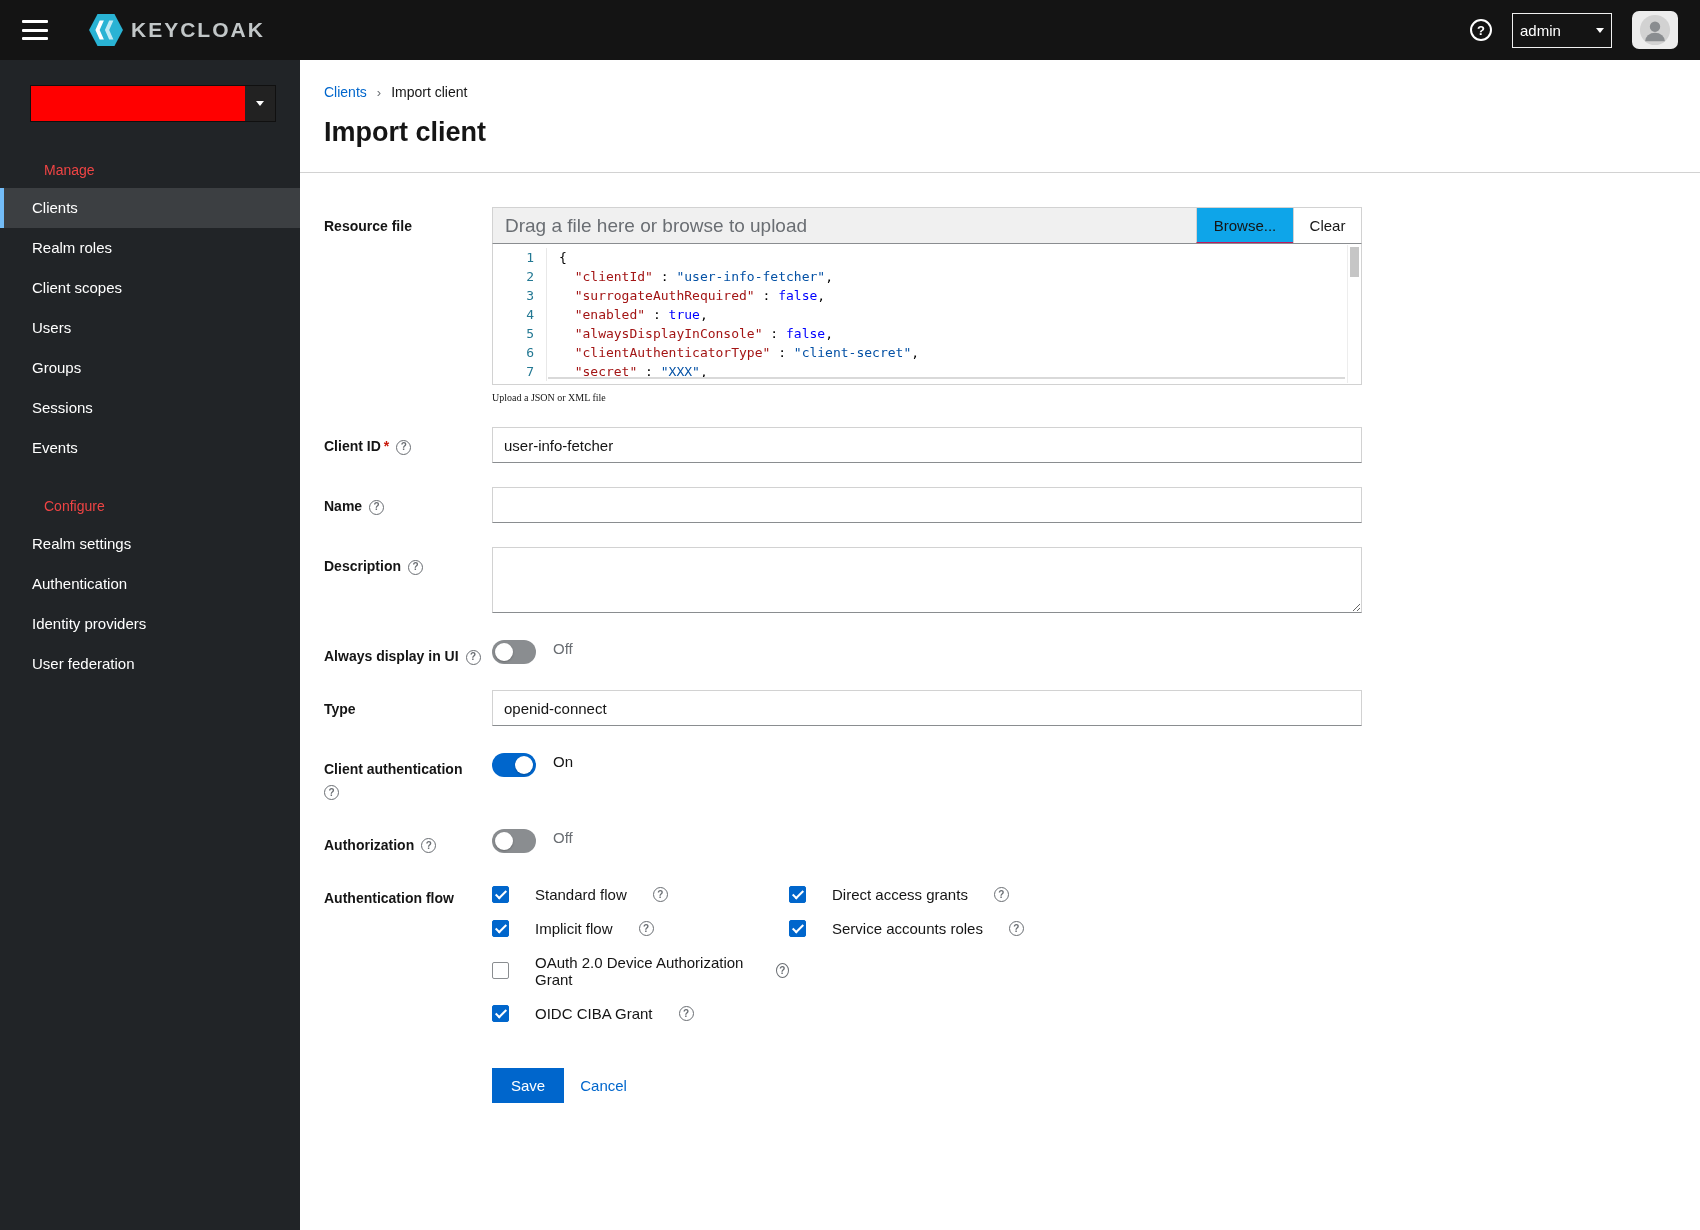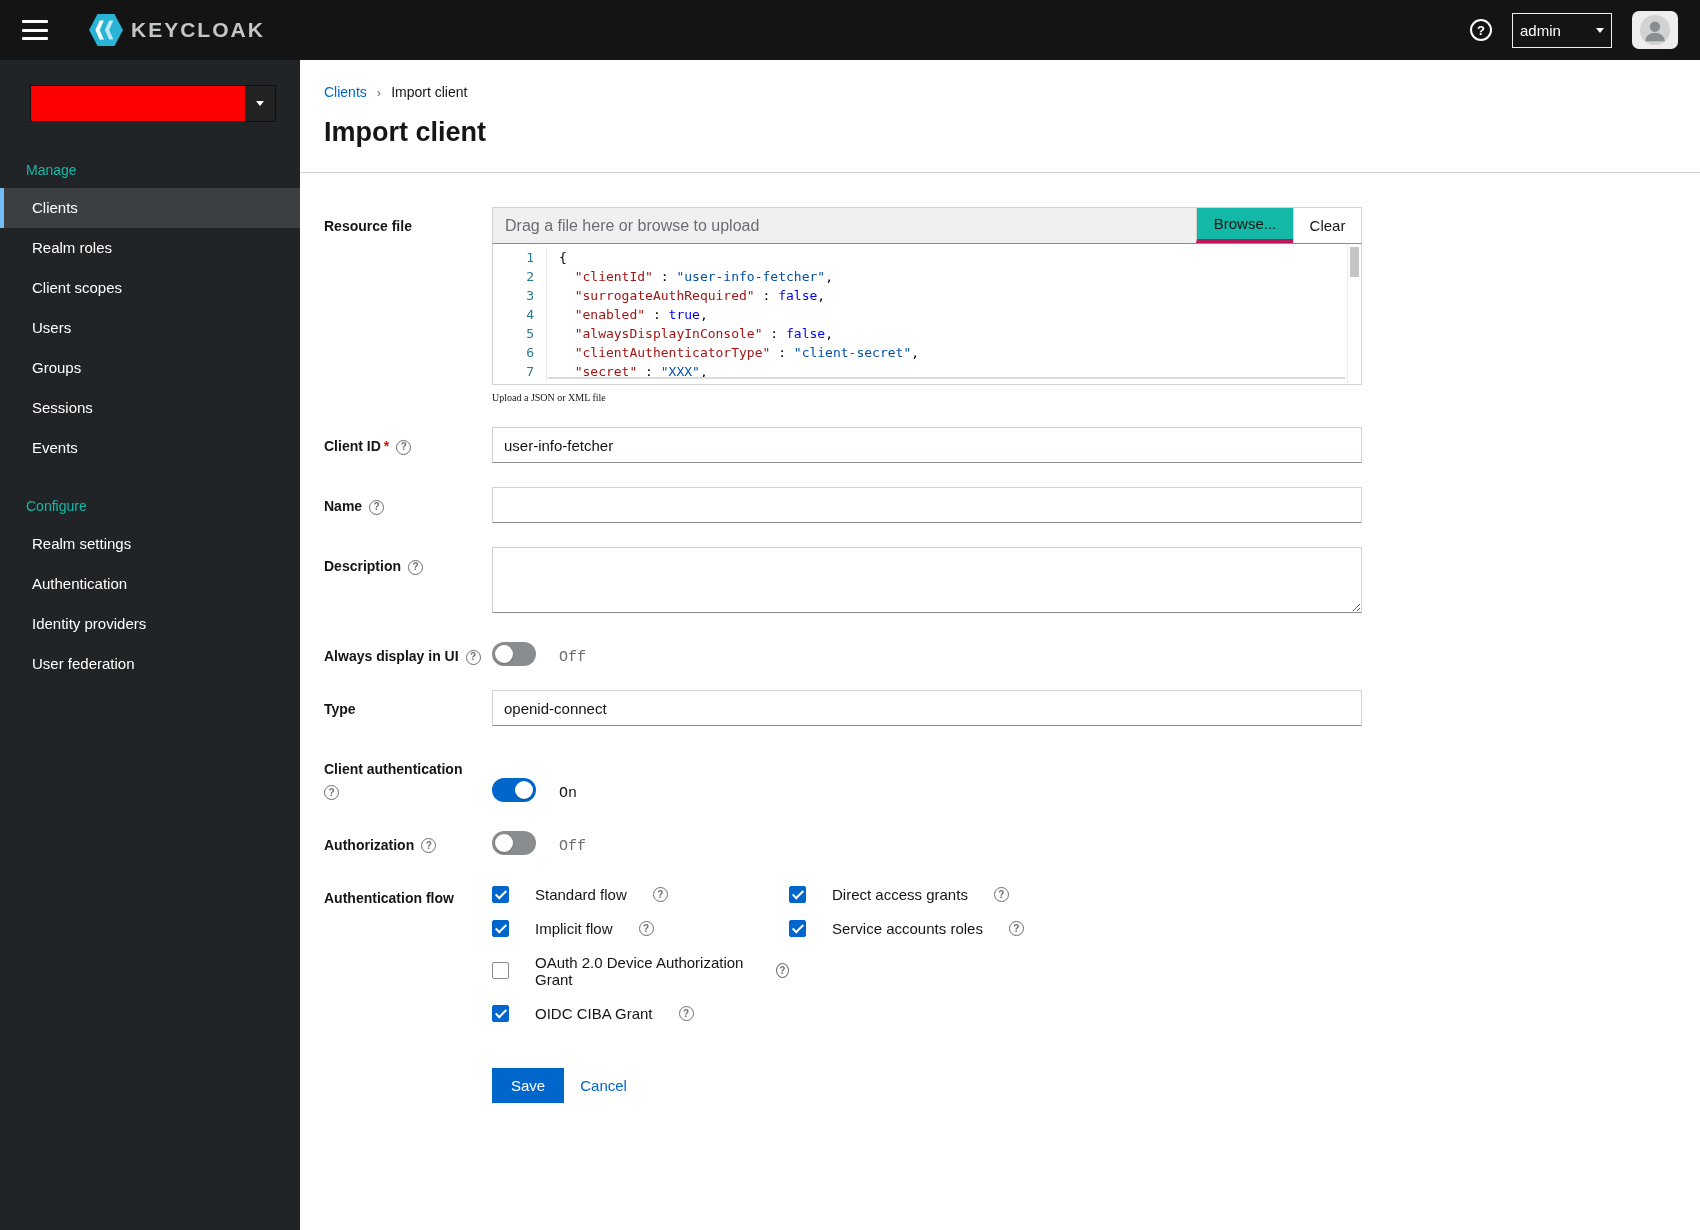--- a/index.html
+++ b/index.html
@@ -53,22 +53,22 @@
     margin: 25px 24px 0 30px; height: 37px; display: flex; cursor: pointer;
     border: 1px solid #101010;
   }
   .realm-red { flex: 1; background: #ff0000; }
   .realm-caret-box {
     width: 30px; background: #222222; display: flex;
     align-items: center; justify-content: center;
   }
   .sidebar nav { padding-top: 40px; }
   .nav-group-title {
-    font-size: 14px; font-weight: 400; color: #14b8a6;
-    padding: 0 16px 10px 26px;
+    font-size: 14px; font-weight: 400; color: #ef4444;
+    padding: 0 16px 10px 44px;
   }
   .nav-group ul { list-style: none; }
   .nav-item {
     font-size: 15px; color: #ffffff; padding: 11px 16px 11px 32px;
     cursor: pointer; height: 40px;
   }
   .nav-item.current {
     background: #3c3f42; border-left: 4px solid #73bcf7; padding-left: 28px;
   }
   .nav-group + .nav-group { margin-top: 30px; }
@@ -105,25 +105,25 @@
     padding: 0 11px; font-size: 15px; color: #151515; font-family: inherit;
   }
   textarea.text-input { height: 66px; padding: 7px 11px; resize: vertical; display: block; }
   
   .file-upload-bar {
     display: flex; height: 37px;
     border: 1px solid #d2d2d2; border-bottom-color: #8a8d90;
   }
   .file-input {
     flex: 1; background: #f0f0f0; display: flex; align-items: center;
-    padding: 0 12px; color: #6a6e73; font-size: 16px; cursor: pointer;
+    padding: 0 12px; color: #6a6e73; font-size: 19px; cursor: pointer;
   }
   .btn-control {
-    width: 97px; background: #14b8a6; border: none; border-left: 1px solid #d2d2d2;
-    border-bottom: 4px solid #be185d; font-size: 15px; color: #151515;
+    width: 97px; background: #0ea5e9; border: none; border-left: 1px solid #d2d2d2;
+    border-bottom: 1px solid #be185d; font-size: 15px; color: #151515;
     font-family: inherit; cursor: pointer;
   }
   .btn-plain {
     width: 68px; background: #ffffff; border: none; border-left: 1px solid #d2d2d2;
     font-size: 15px; color: #151515; font-family: inherit; cursor: pointer;
   }
   
   .code-editor {
     position: relative; height: 141px; overflow: hidden;
     border: 1px solid #d2d2d2; border-top: none; background: #fff;
@@ -144,21 +144,21 @@
     position: absolute; top: 1px; right: 1px; bottom: 1px; width: 13px;
     border-left: 1px solid #ededed; background: #ffffff; cursor: pointer;
   }
   .vthumb { margin: 2px auto 0; width: 9px; height: 30px; background: #c6c6c6; }
   .hthumb {
     position: absolute; left: 55px; right: 16px; bottom: 5px; height: 2px;
     background: #d9d9d9;
   }
   .helper { font-size: 10px; color: #151515; margin-top: 7px; font-family: Liberation Serif, serif; }
   
-  .toggle-wrap { display: flex; align-items: flex-end; gap: 23px; padding-top: 3px; font-family: Liberation Mono, monospace; }
+  .toggle-wrap { display: flex; align-items: flex-start; gap: 17px; padding-top: 3px; }
   .switch {
     position: relative; display: inline-block; width: 44px; height: 24px;
     background: #8a8d90; border-radius: 12px; cursor: pointer; flex-shrink: 0;
   }
   .switch .knob {
     position: absolute; top: 3px; left: 3px; width: 18px; height: 18px;
     border-radius: 50%; background: #fff; box-shadow: 0 1px 2px rgba(0,0,0,.25);
   }
   .switch.checked { background: #0066cc; }
   .switch.checked .knob { left: auto; right: 3px; }

